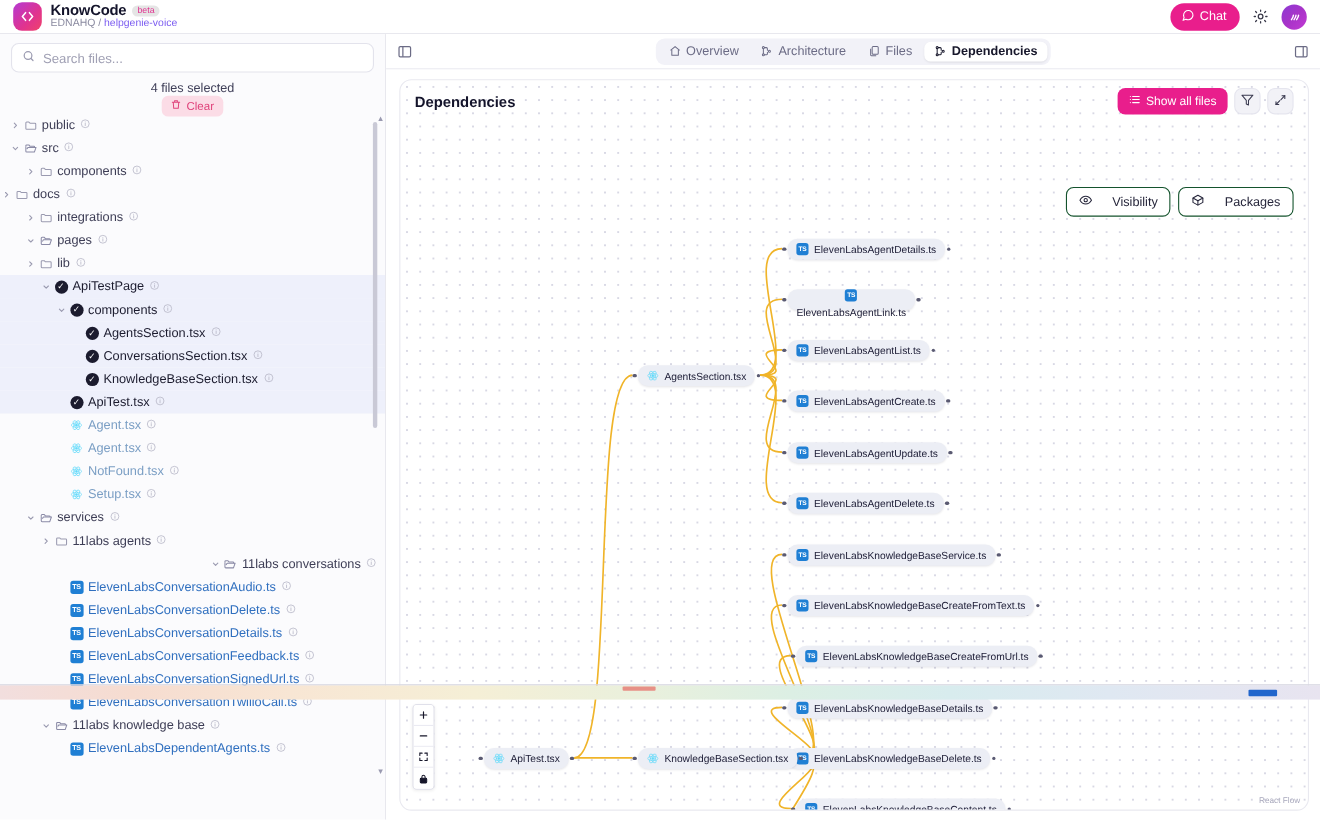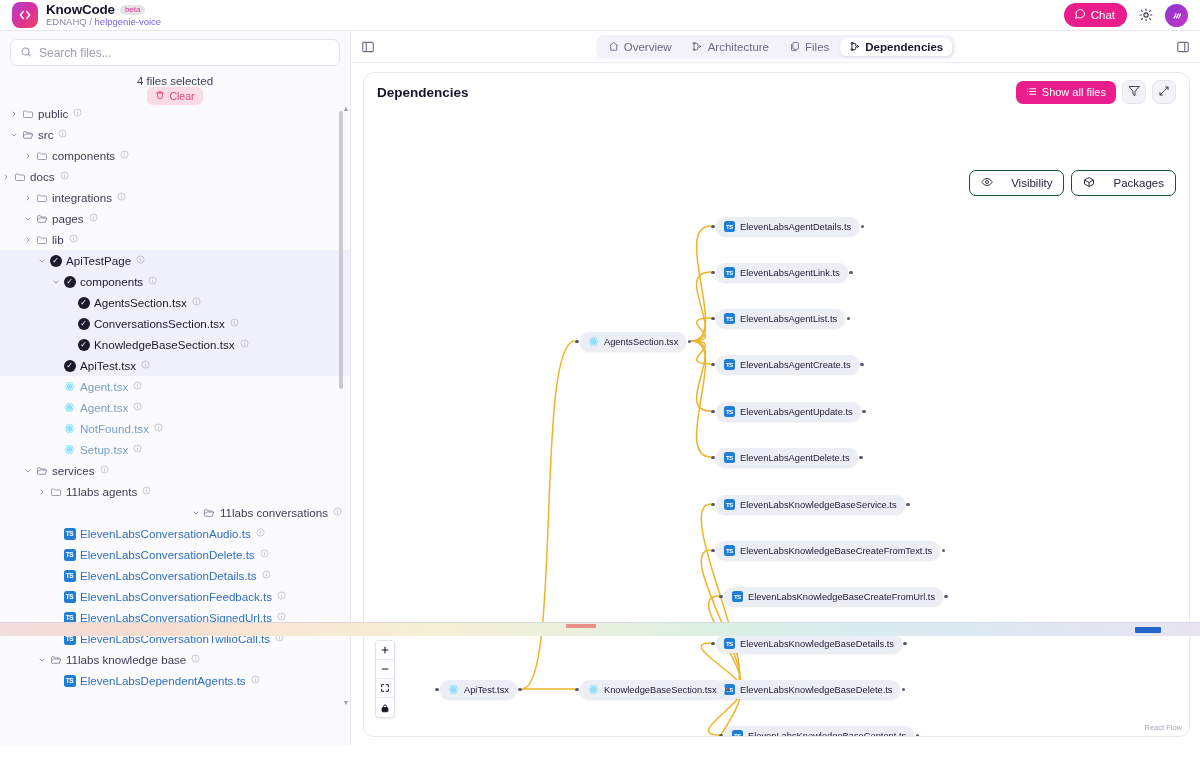--- a/index.html
+++ b/index.html
@@ -790,21 +790,21 @@
               <path d="M 158 616 C 198 616, 171 616, 211 616" fill="none" stroke="#f0b429" stroke-width="1.5"></path>
             </svg>
         <div class="node" style="left: 352px; top: 144px;">
               <span class="handle l"></span>
               <span style="display: inline-flex;">
                 <span class="ts-ico">TS</span>
               </span>
               <span>ElevenLabsAgentDetails.ts</span>
               <span class="handle r"></span>
             </div>
-            <div class="node" style="left: 352px; top: 190px;">
+            <div class="node" style="left: 352px; top: 190px; flex-direction: column;">
               <span class="handle l"></span>
               <span style="display: inline-flex;">
                 <span class="ts-ico">TS</span>
               </span>
               <span>ElevenLabsAgentLink.ts</span>
               <span class="handle r"></span>
             </div>
             <div class="node" style="left: 352px; top: 236px;">
               <span class="handle l"></span>
               <span style="display: inline-flex;">

